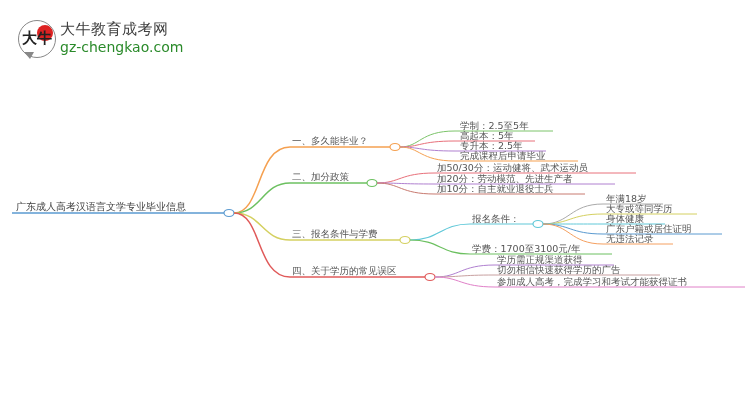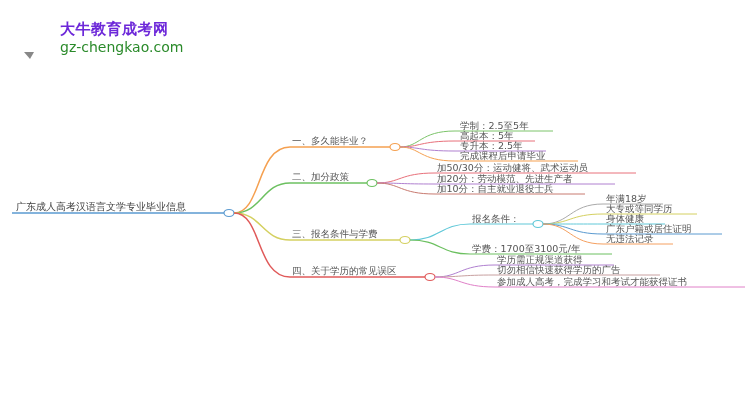--- a/index.html
+++ b/index.html
@@ -2,30 +2,34 @@
 <html><head>
   <meta charset="utf-8">
   <style>
     html, body { margin: 0; padding: 0; background: #ffffff; }
     body { width: 750px; height: 410px; position: relative; overflow: hidden; font-family: "DejaVu Sans", "Liberation Sans", sans-serif; }
     .logo { position: absolute; left: 14px; top: 18px; width: 200px; height: 40px; }
     .logo-badge { position: absolute; left: 4px; top: 2px; width: 36px; height: 36px; border-radius: 50%; background: #ffffff; border: 1.5px solid #888; overflow: hidden; }
     .logo-badge .sun { position: absolute; right: 2px; top: 4px; width: 16px; height: 16px; border-radius: 50%; background: #d22; }
     .logo-badge .glyph { position: absolute; left: 3px; top: 8px; font-size: 15px; font-weight: bold; color: #222; font-family: "DejaVu Serif", serif; }
     .logo-tail { position: absolute; left: 10px; top: 34px; width: 0; height: 0; border-left: 6px solid transparent; border-right: 4px solid transparent; border-top: 7px solid #888; }
-    .logo-title { position: absolute; left: 46px; top: 2px; font-size: 15px; font-weight: bold; color: #6d28d9; letter-spacing: 0.5px; white-space: nowrap; }
+    .logo-title { position: absolute; left: 46px; top: 2px; font-size: 15px; font-weight: normal; color: #404040; letter-spacing: 0.5px; white-space: nowrap; }
     .logo-url { position: absolute; left: 46px; top: 21px; font-size: 14px; color: #2a8a2a; white-space: nowrap; }
     svg.map { position: absolute; left: 0; top: 0; }
     svg.map text { font-family: "DejaVu Sans", "Liberation Sans", sans-serif; font-size: 9.5px; fill: #555; }
     svg.map text.root { font-size: 10px; fill: #444; }
   </style>
 </head>
 <body>
 
 <div class="logo">
+  <div class="logo-badge">
+    <div class="sun"></div>
+    <div class="glyph">大牛</div>
+  </div>
   <div class="logo-tail"></div>
   <div class="logo-title">大牛教育成考网</div>
   <div class="logo-url">gz-chengkao.com</div>
 </div>
 
 <svg class="map" width="750" height="410" viewBox="0 0 750 410">
 
   <g>
     <text class="root" x="16" y="210">广东成人高考汉语言文学专业毕业信息</text>
     <line x1="12" y1="213" x2="224" y2="213" stroke="#5a9ad0" stroke-width="1.5"></line>

